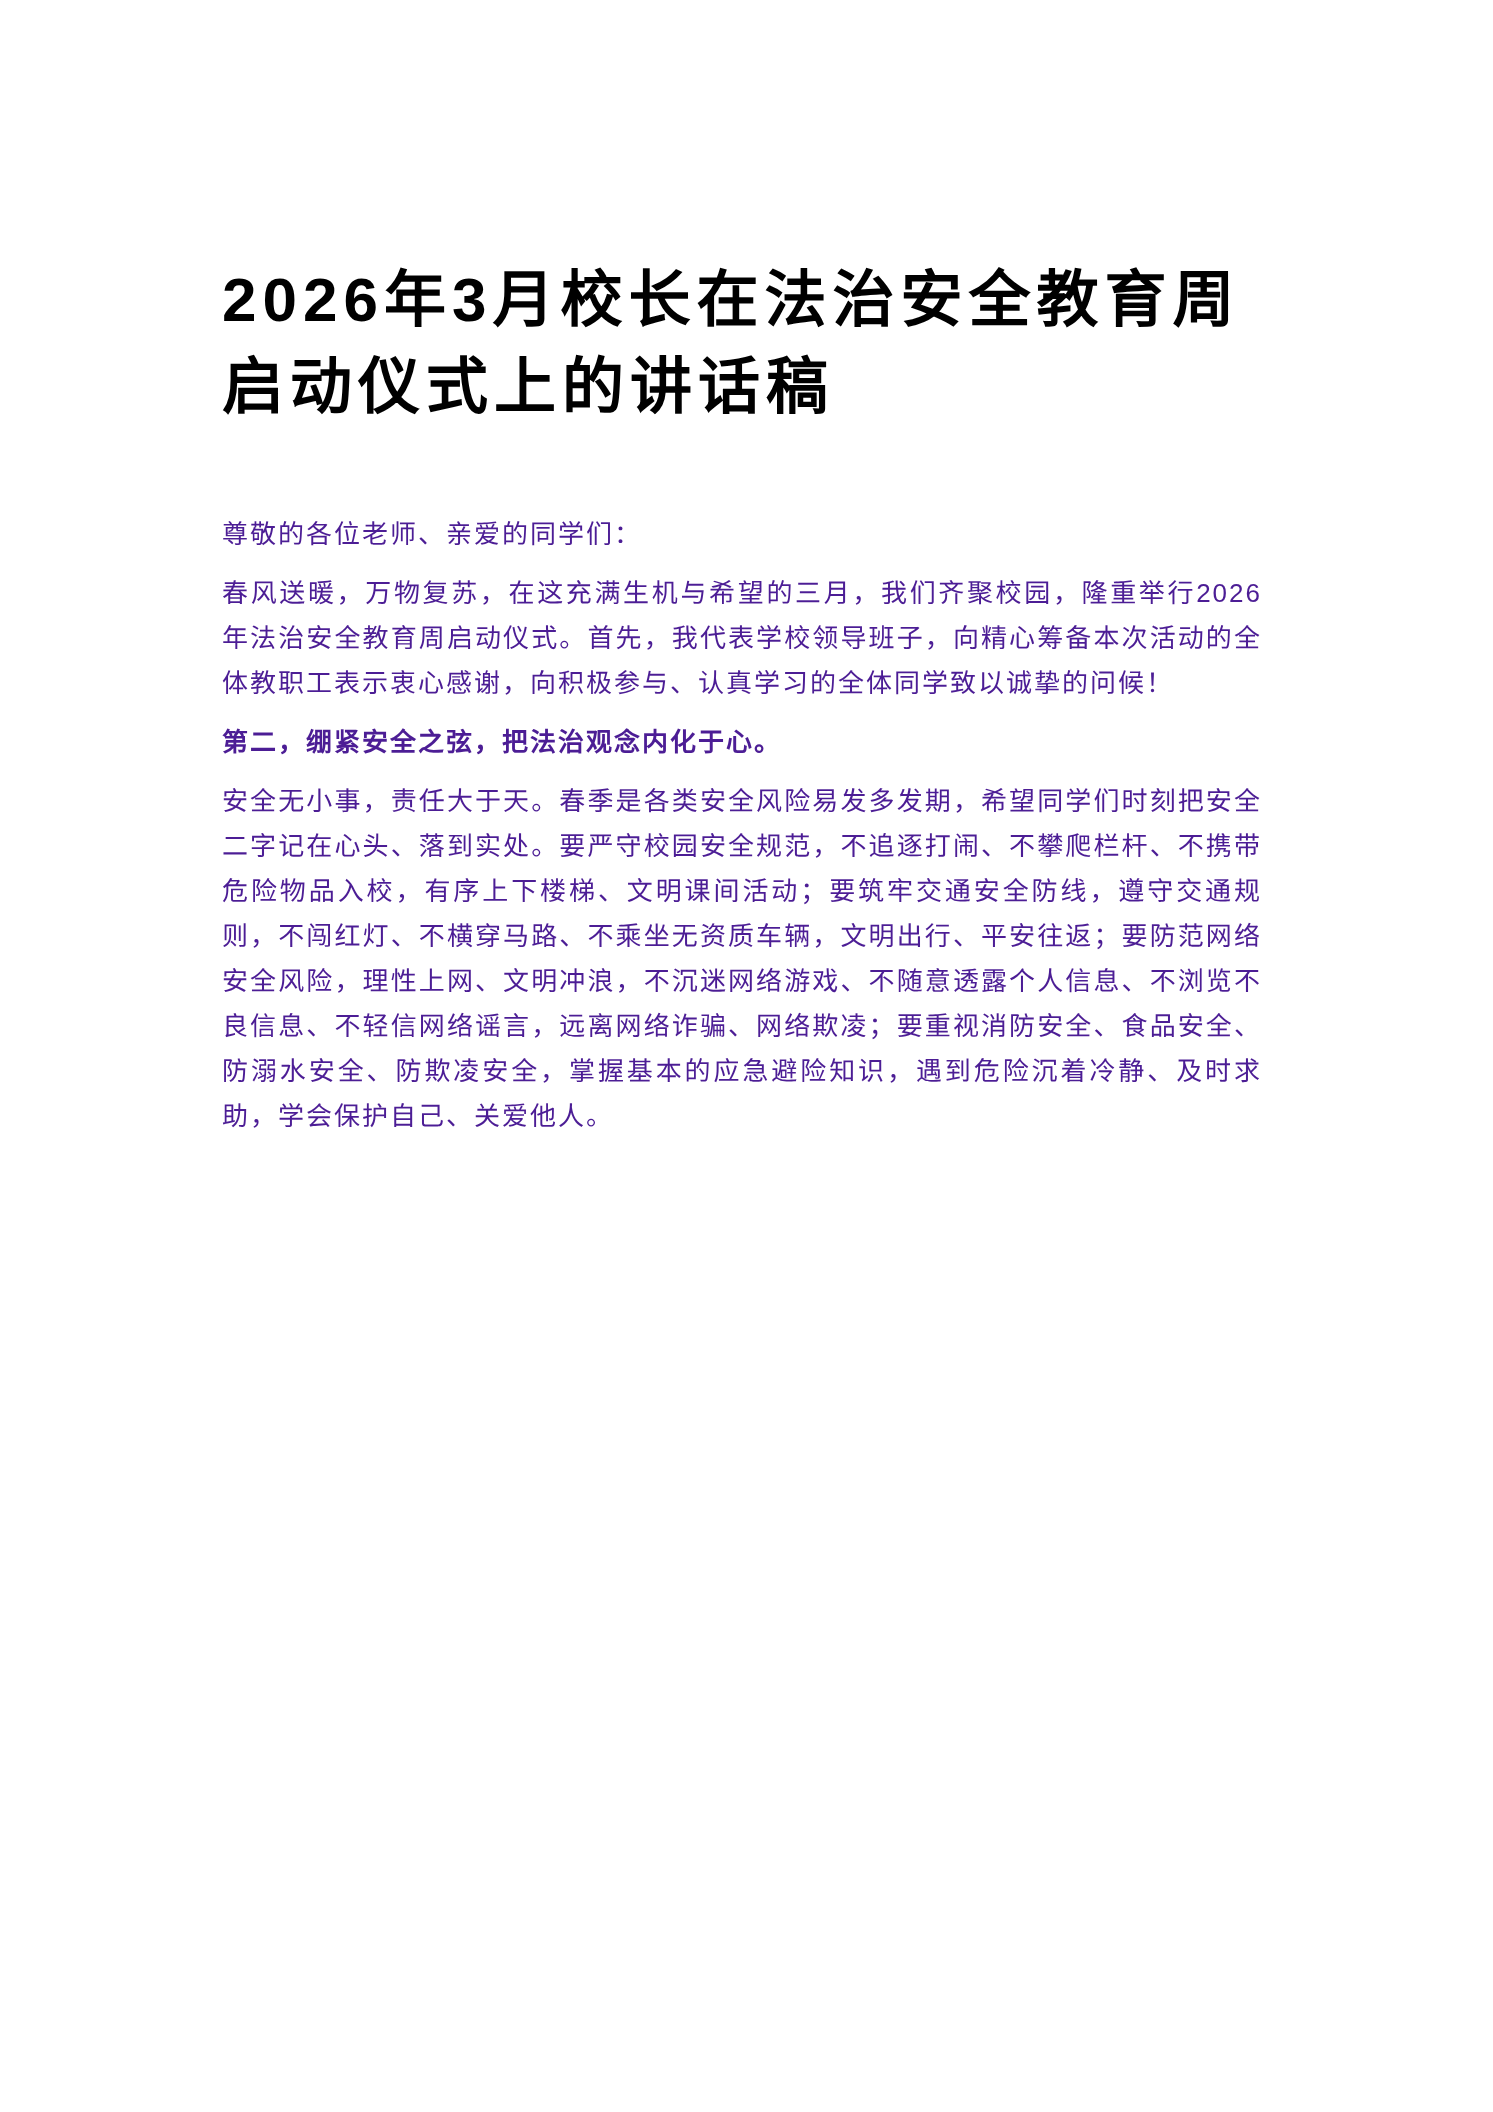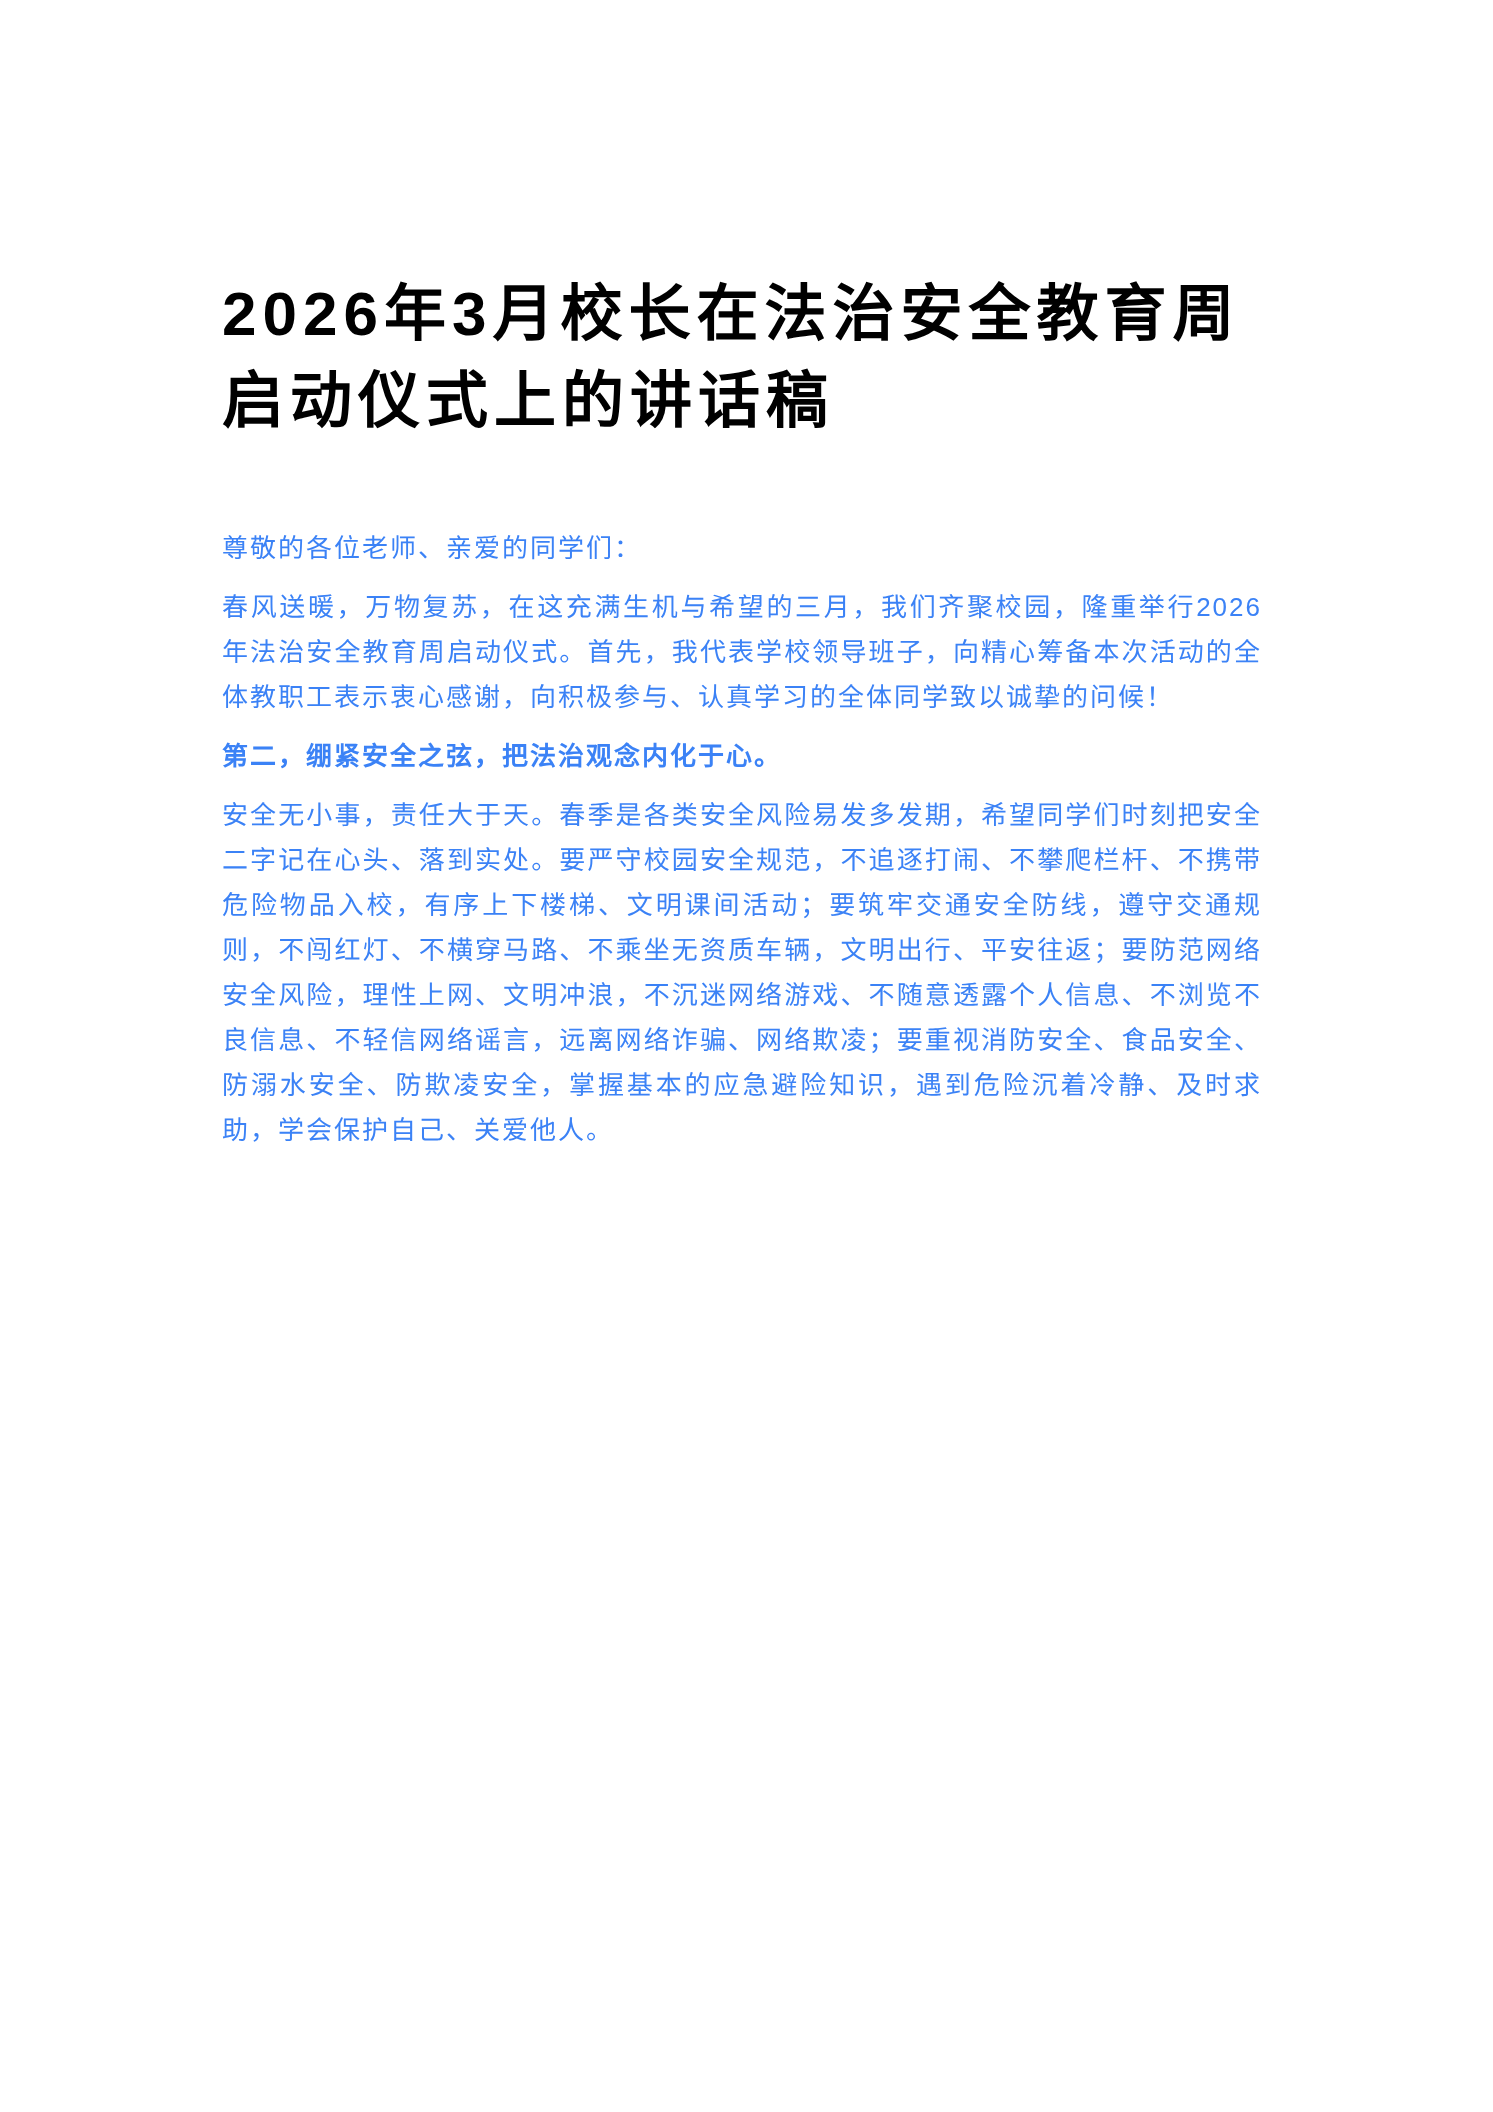--- a/index.html
+++ b/index.html
@@ -12,40 +12,40 @@
     width: 1493px;
     height: 2112px;
     background: #ffffff;
     overflow: hidden;
     font-family: "Liberation Sans", sans-serif;
     color: #000000;
   }
   .content {
     position: absolute;
     left: 222px;
-    top: 18px;
+    top: 4px;
     width: 1040px;
     padding-top: 252px;
   }
   .doc-title {
     margin: 0 0 82px 0;
     font-size: 62px;
     font-weight: 700;
     line-height: 87px;
     letter-spacing: 6px;
     color: #000000;
   }
   .para {
     margin: 14px 0;
     font-size: 26px;
     font-weight: 400;
     line-height: 45px;
     letter-spacing: 2px;
     text-align: justify;
-    color: #3b82f6;
+    color: #4c1d95;
     word-break: break-all;
   }
   .para.heading {
     font-weight: 700;
   }
 </style>
 </head>
 <body>
 
 <div class="page">

